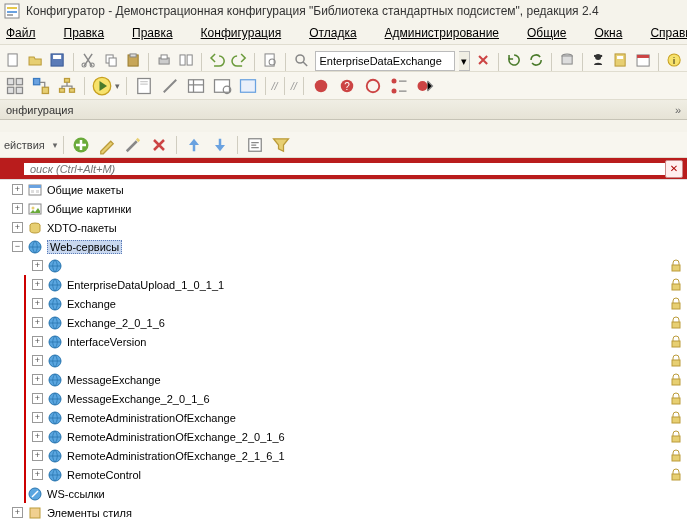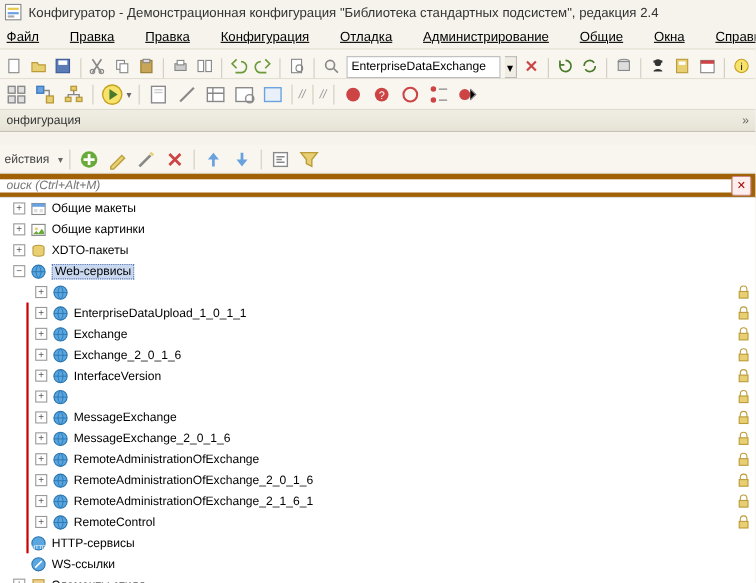--- a/index.html
+++ b/index.html
@@ -20,21 +20,21 @@
   .tb-dropdown-arrow { width: 14px; height: 20px; border: 1px solid #bbb; border-left: 0; display: flex; align-items: center; justify-content: center; background: #f0eee4; cursor: pointer; }
 
   .toolbar2 { height: 28px; display: flex; align-items: center; padding: 0 4px; gap: 4px; background: #f8f6ef; border-bottom: 1px solid #e0ddd0; }
 
   .panel-header { height: 20px; background: linear-gradient(#f0eee4,#e6e3d6); display: flex; align-items: center; padding: 0 6px; font-weight: normal; font-size: 11px; color: #333; border-bottom: 1px solid #c6c3b6; position: relative; }
   .panel-header .chevron { position: absolute; right: 6px; color: #666; }
 
   .actions-bar { height: 26px; display: flex; align-items: center; padding: 0 4px; gap: 4px; background: #f8f6ef; border-bottom: 1px solid #e0ddd0; margin-top: 12px; }
   .actions-label { color: #444; margin-right: 4px; }
 
-  .search-row { height: 22px; display: flex; align-items: center; background: #a16207; border-bottom: 1px solid #ddd; }
+  .search-row { height: 22px; display: flex; align-items: center; background: #b91c1c; border-bottom: 1px solid #ddd; padding-left: 24px; }
   .search-input { flex: 1; border: none; outline: none; font-size: 11px; color: #aaa; padding: 0 6px; font-style: italic; }
   .search-close { width: 18px; height: 18px; margin-right: 4px; border: 1px solid #c88; color: #a00; display: flex; align-items: center; justify-content: center; cursor: pointer; border-radius: 2px; background: #fee; font-size: 10px; }
 
   .tree { position: relative; background: #fff; height: 362px; overflow: auto; }
   .tree::-webkit-scrollbar { width: 16px; }
   .tree::-webkit-scrollbar-track { background: #f0eee4; }
   .tree::-webkit-scrollbar-thumb { background: #d0cdc0; border: 1px solid #bbb; }
 
   .tree-row { height: 19px; display: flex; align-items: center; position: relative; padding-right: 20px; }
   .tree-row .expander { width: 11px; height: 11px; border: 1px solid #999; display: flex; align-items: center; justify-content: center; font-size: 9px; line-height: 1; margin-right: 4px; cursor: pointer; background: #fff; color: #555; }
@@ -605,36 +605,26 @@
               <rect x="3" y="6" width="8" height="6" fill="#e7cf72" stroke="#bb9b3a"></rect>
               <path d="M4 6V4a3 3 0 0 1 6 0v2" fill="none" stroke="#bb9b3a"></path>
             </svg>
           </span>
         </div>
         <div class="tree-row indent-0">
           <div class="expander empty"></div>
           <span class="icon">
             <svg viewBox="0 0 16 16">
               <circle cx="8" cy="8" r="6" fill="#5aa6e0" stroke="#2a76b0"></circle>
-              <text x="8" y="13" text-anchor="middle" font-size="5" fill="#fff">HTTP</text>
-            </svg>
-          </span>
-          <span class="label">HTTP-сервисы</span>
+              <path d="M5 11l6-6" stroke="#fff" stroke-width="1.5"></path>
+            </svg>
+          </span>
+          <span class="label">WS-ссылки</span>
         </div>
         <div class="tree-row indent-0">
-          <div class="expander empty"></div>
-          <span class="icon">
-            <svg viewBox="0 0 16 16">
-              <circle cx="8" cy="8" r="6" fill="#5aa6e0" stroke="#2a76b0"></circle>
-              <path d="M5 11l6-6" stroke="#fff" stroke-width="1.5"></path>
-            </svg>
-          </span>
-          <span class="label">WS-ссылки</span>
-        </div>
-        <div class="tree-row indent-0">
           <div class="expander">+</div>
           <span class="icon">
             <svg viewBox="0 0 16 16">
               <rect x="3" y="3" width="10" height="10" fill="#f0d090" stroke="#bb9b3a"></rect>
             </svg>
           </span>
           <span class="label">Элементы стиля</span>
         </div>
       </div>
   </div>

